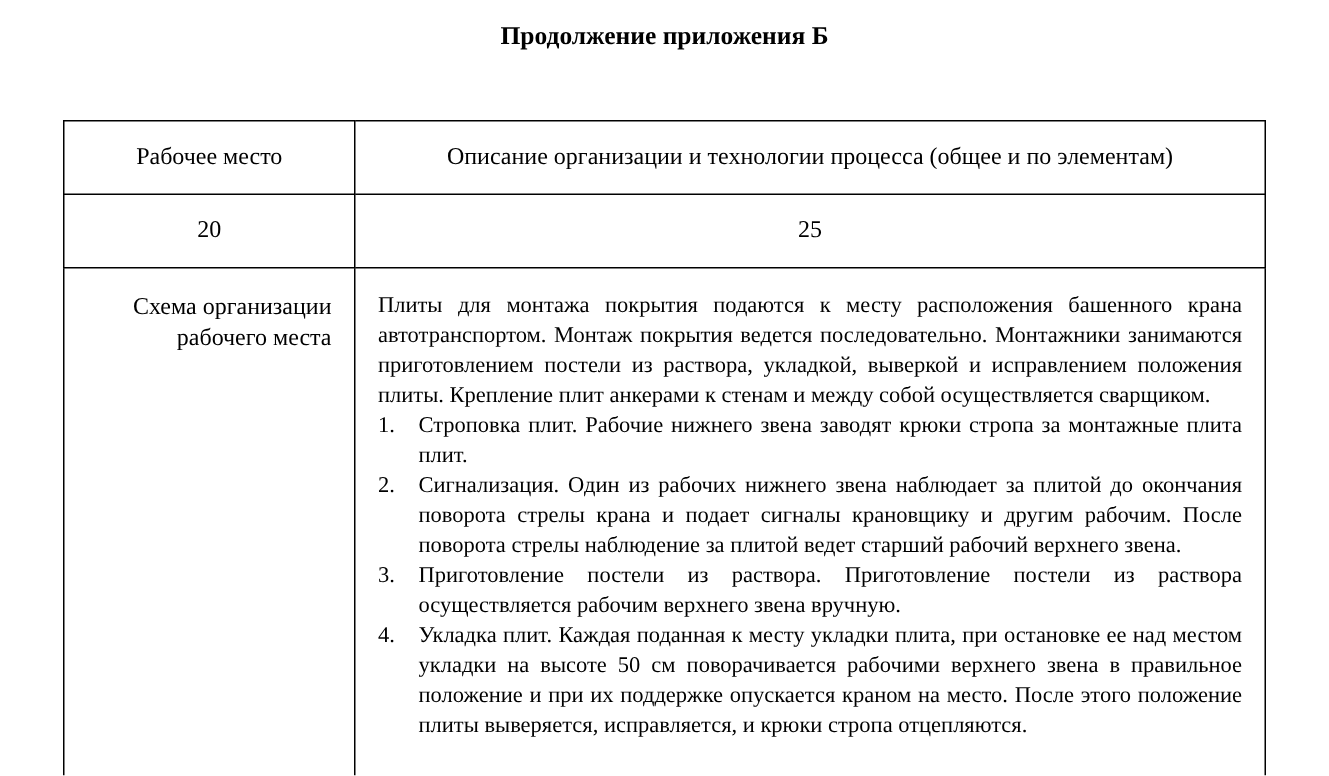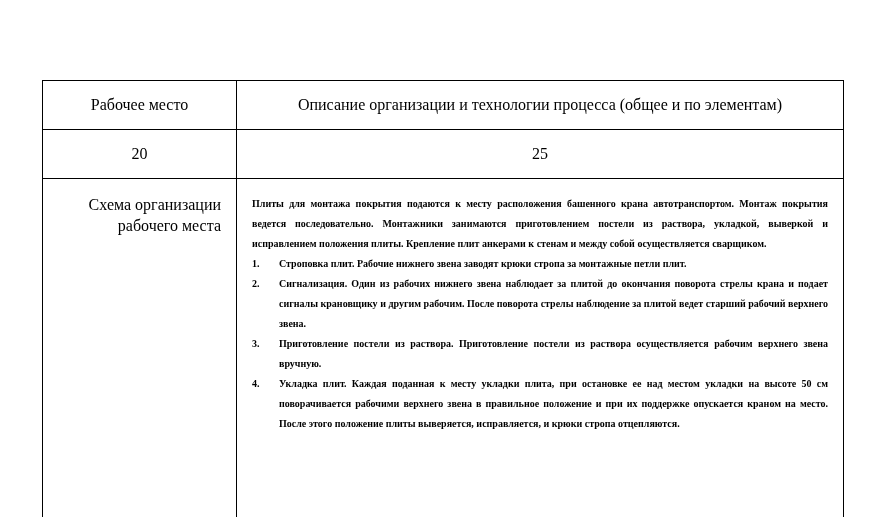--- a/index.html
+++ b/index.html
@@ -49,23 +49,22 @@
   }
   td.label-cell {
     text-align: right;
     padding: 2px 8px;
     line-height: 21px;
   }
   td.body-cell { padding: 2px 5px 0 5px; }
   .body-inner {
     height: 318px;
     overflow: hidden;
-    font-size: 10px;
+    font-size: 15px;
     line-height: 20px;
-    font-weight: bold;
   }
   p.intro {
     margin: 0;
     text-align: justify;
   }
   .step { display: flex; }
   .step .num { flex: 0 0 27px; }
   .step .text { flex: 1 1 auto; text-align: justify; }
   td.proposals-cell {
     text-align: justify;
@@ -81,20 +80,21 @@
     padding: 1px 0 0 7px;
     line-height: 22px;
   }
 </style>
 </head>
 <body>
 
 <div class="page">
 
   <div class="titles">
+    <div>Продолжение приложения Б</div>
   </div>
 
   <table class="doc-table">
     <colgroup>
       <col style="width:194px">
       <col style="width:47px">
       <col>
     </colgroup>
     <tbody>
       <tr class="r1">
@@ -105,21 +105,21 @@
         <td class="center">20</td>
         <td class="center" colspan="2">25</td>
       </tr>
       <tr class="r3">
         <td class="label-cell">Схема организации рабочего места</td>
         <td class="body-cell" colspan="2">
           <div class="body-inner">
             <p class="intro">Плиты для монтажа покрытия подаются к месту расположения башенного крана автотранспортом. Монтаж покрытия ведется последовательно. Монтажники занимаются приготовлением постели из раствора, укладкой, выверкой и исправлением положения плиты. Крепление плит анкерами к стенам и между собой осуществляется сварщиком.</p>
             <div class="step">
               <span class="num">1.</span>
-              <span class="text">Строповка плит. Рабочие нижнего звена заводят крюки стропа за монтажные петли плит.</span>
+              <span class="text">Строповка плит. Рабочие нижнего звена заводят крюки стропа за монтажные плита плит.</span>
             </div>
             <div class="step">
               <span class="num">2.</span>
               <span class="text">Сигнализация. Один из рабочих нижнего звена наблюдает за плитой до окончания поворота стрелы крана и подает сигналы крановщику и другим рабочим. После поворота стрелы наблюдение за плитой ведет старший рабочий верхнего звена.</span>
             </div>
             <div class="step">
               <span class="num">3.</span>
               <span class="text">Приготовление постели из раствора. Приготовление постели из раствора осуществляется рабочим верхнего звена вручную.</span>
             </div>
             <div class="step">

